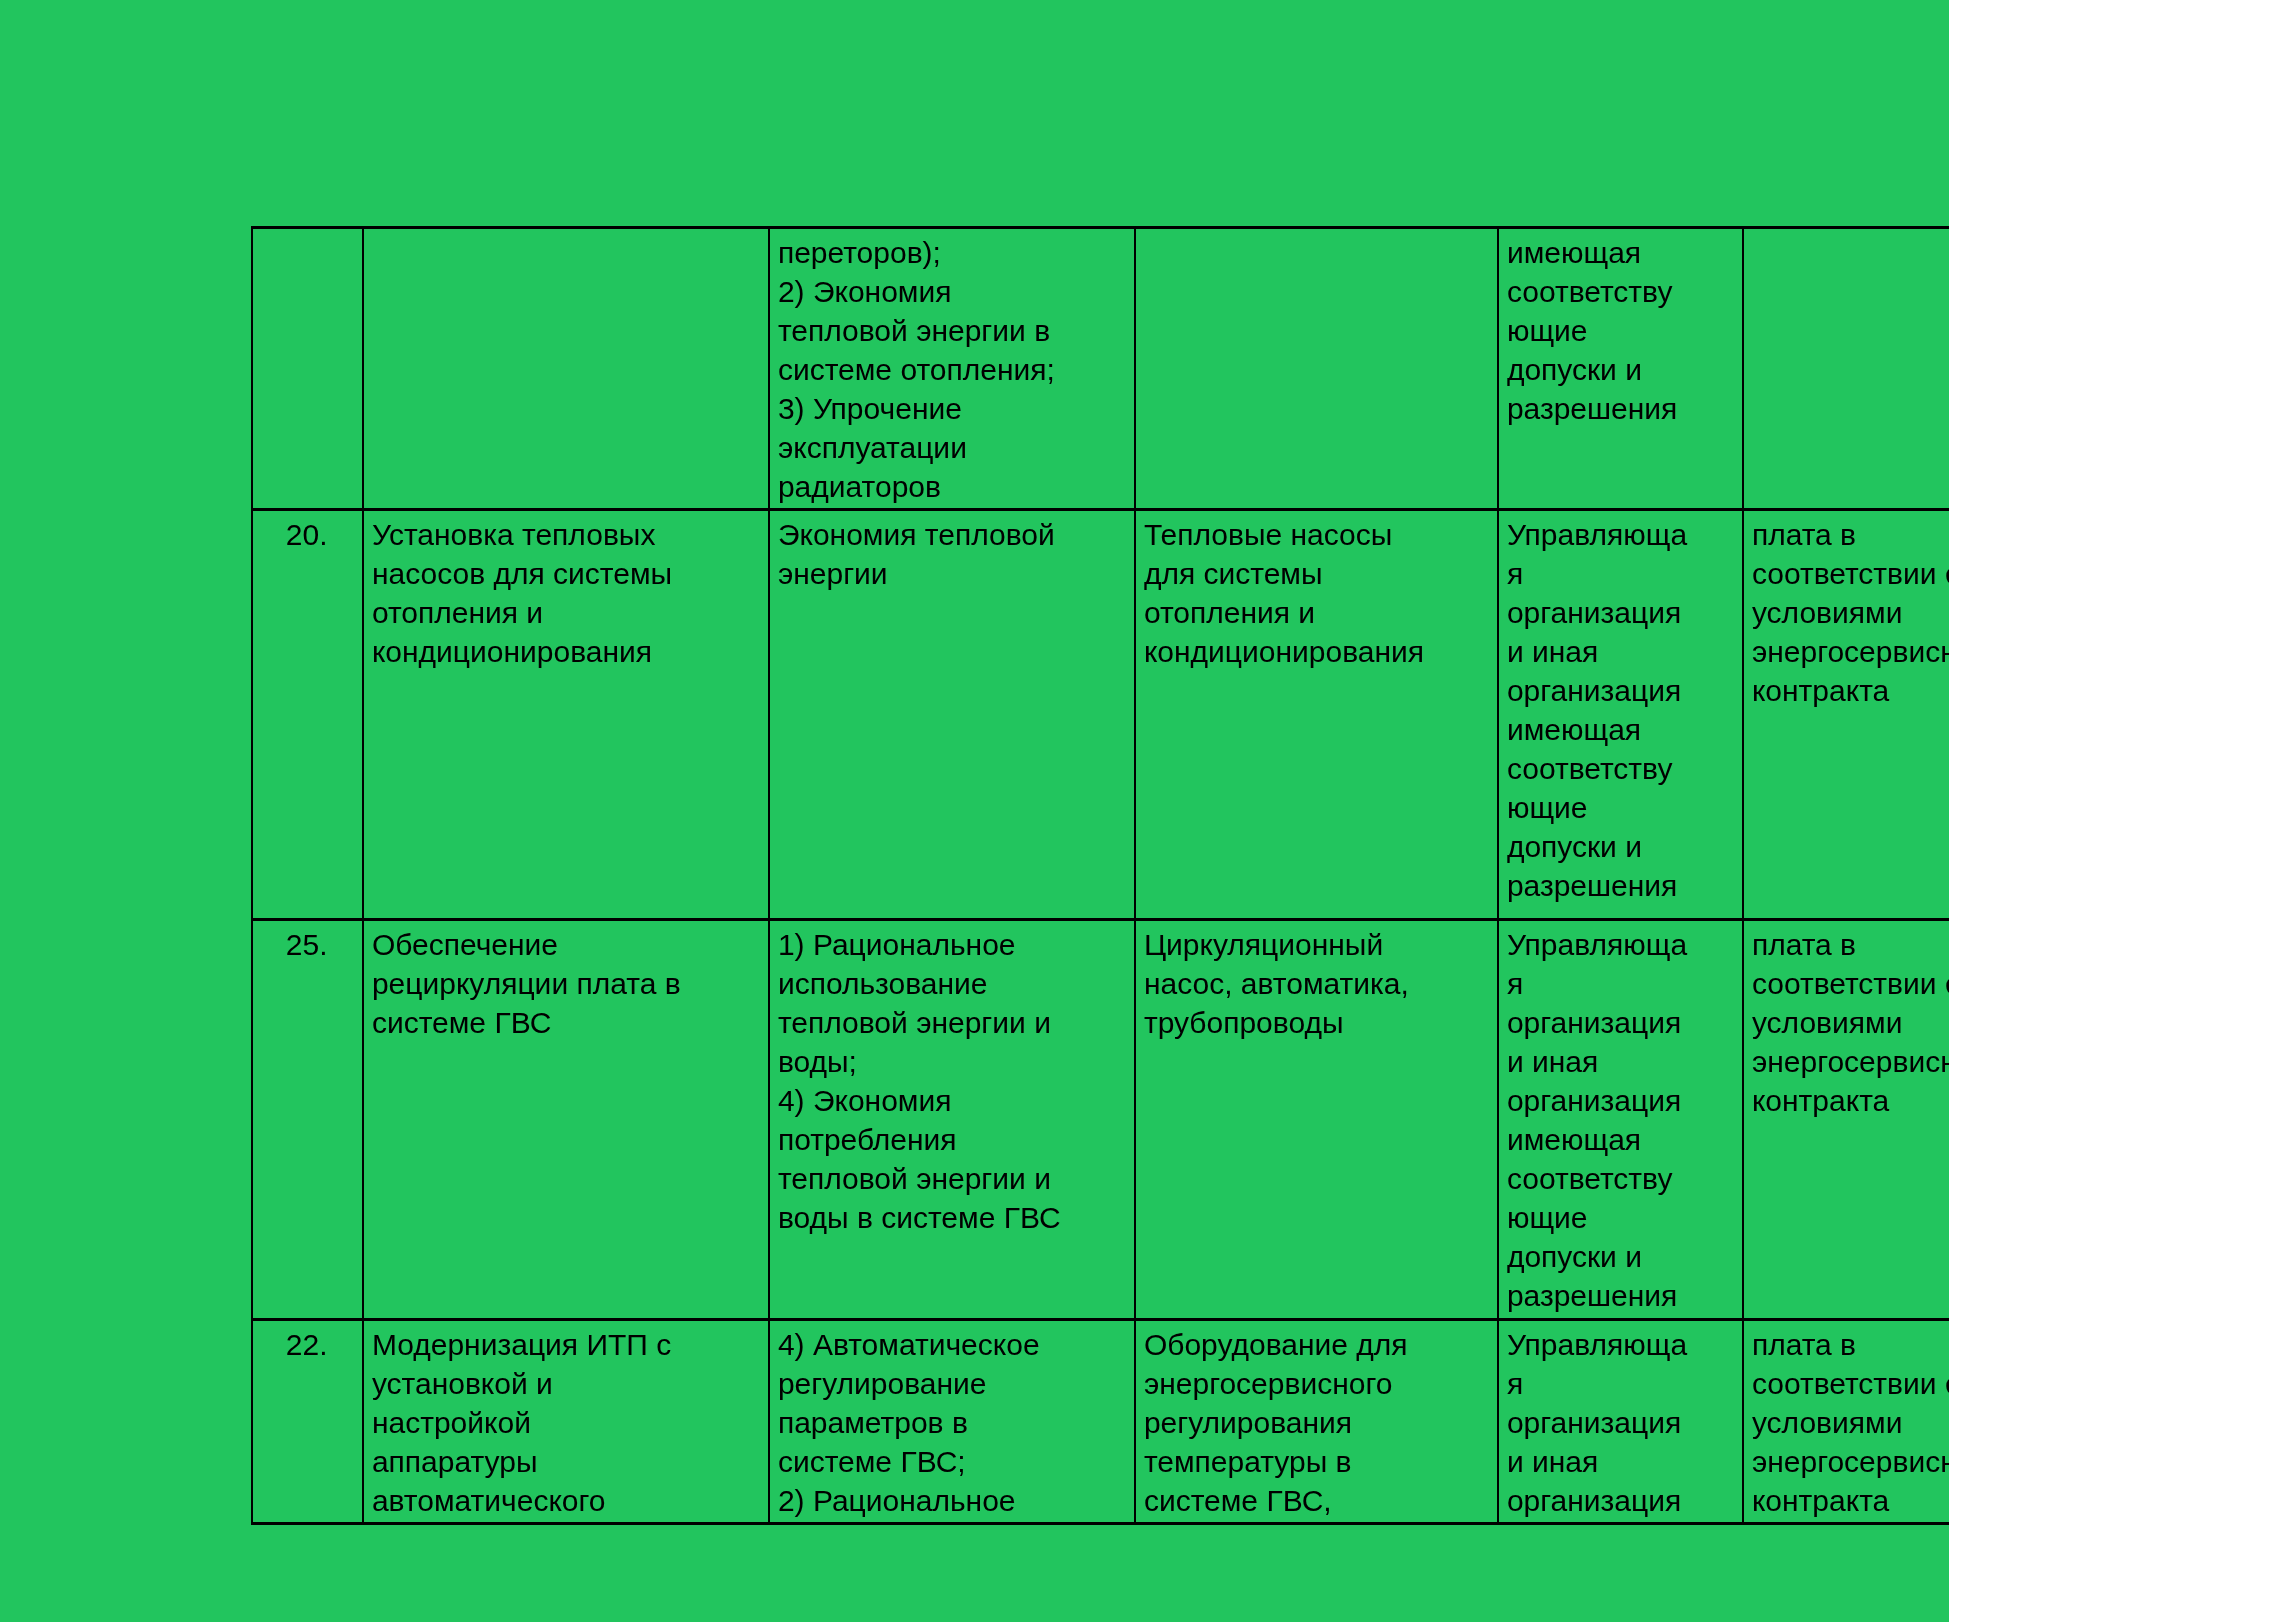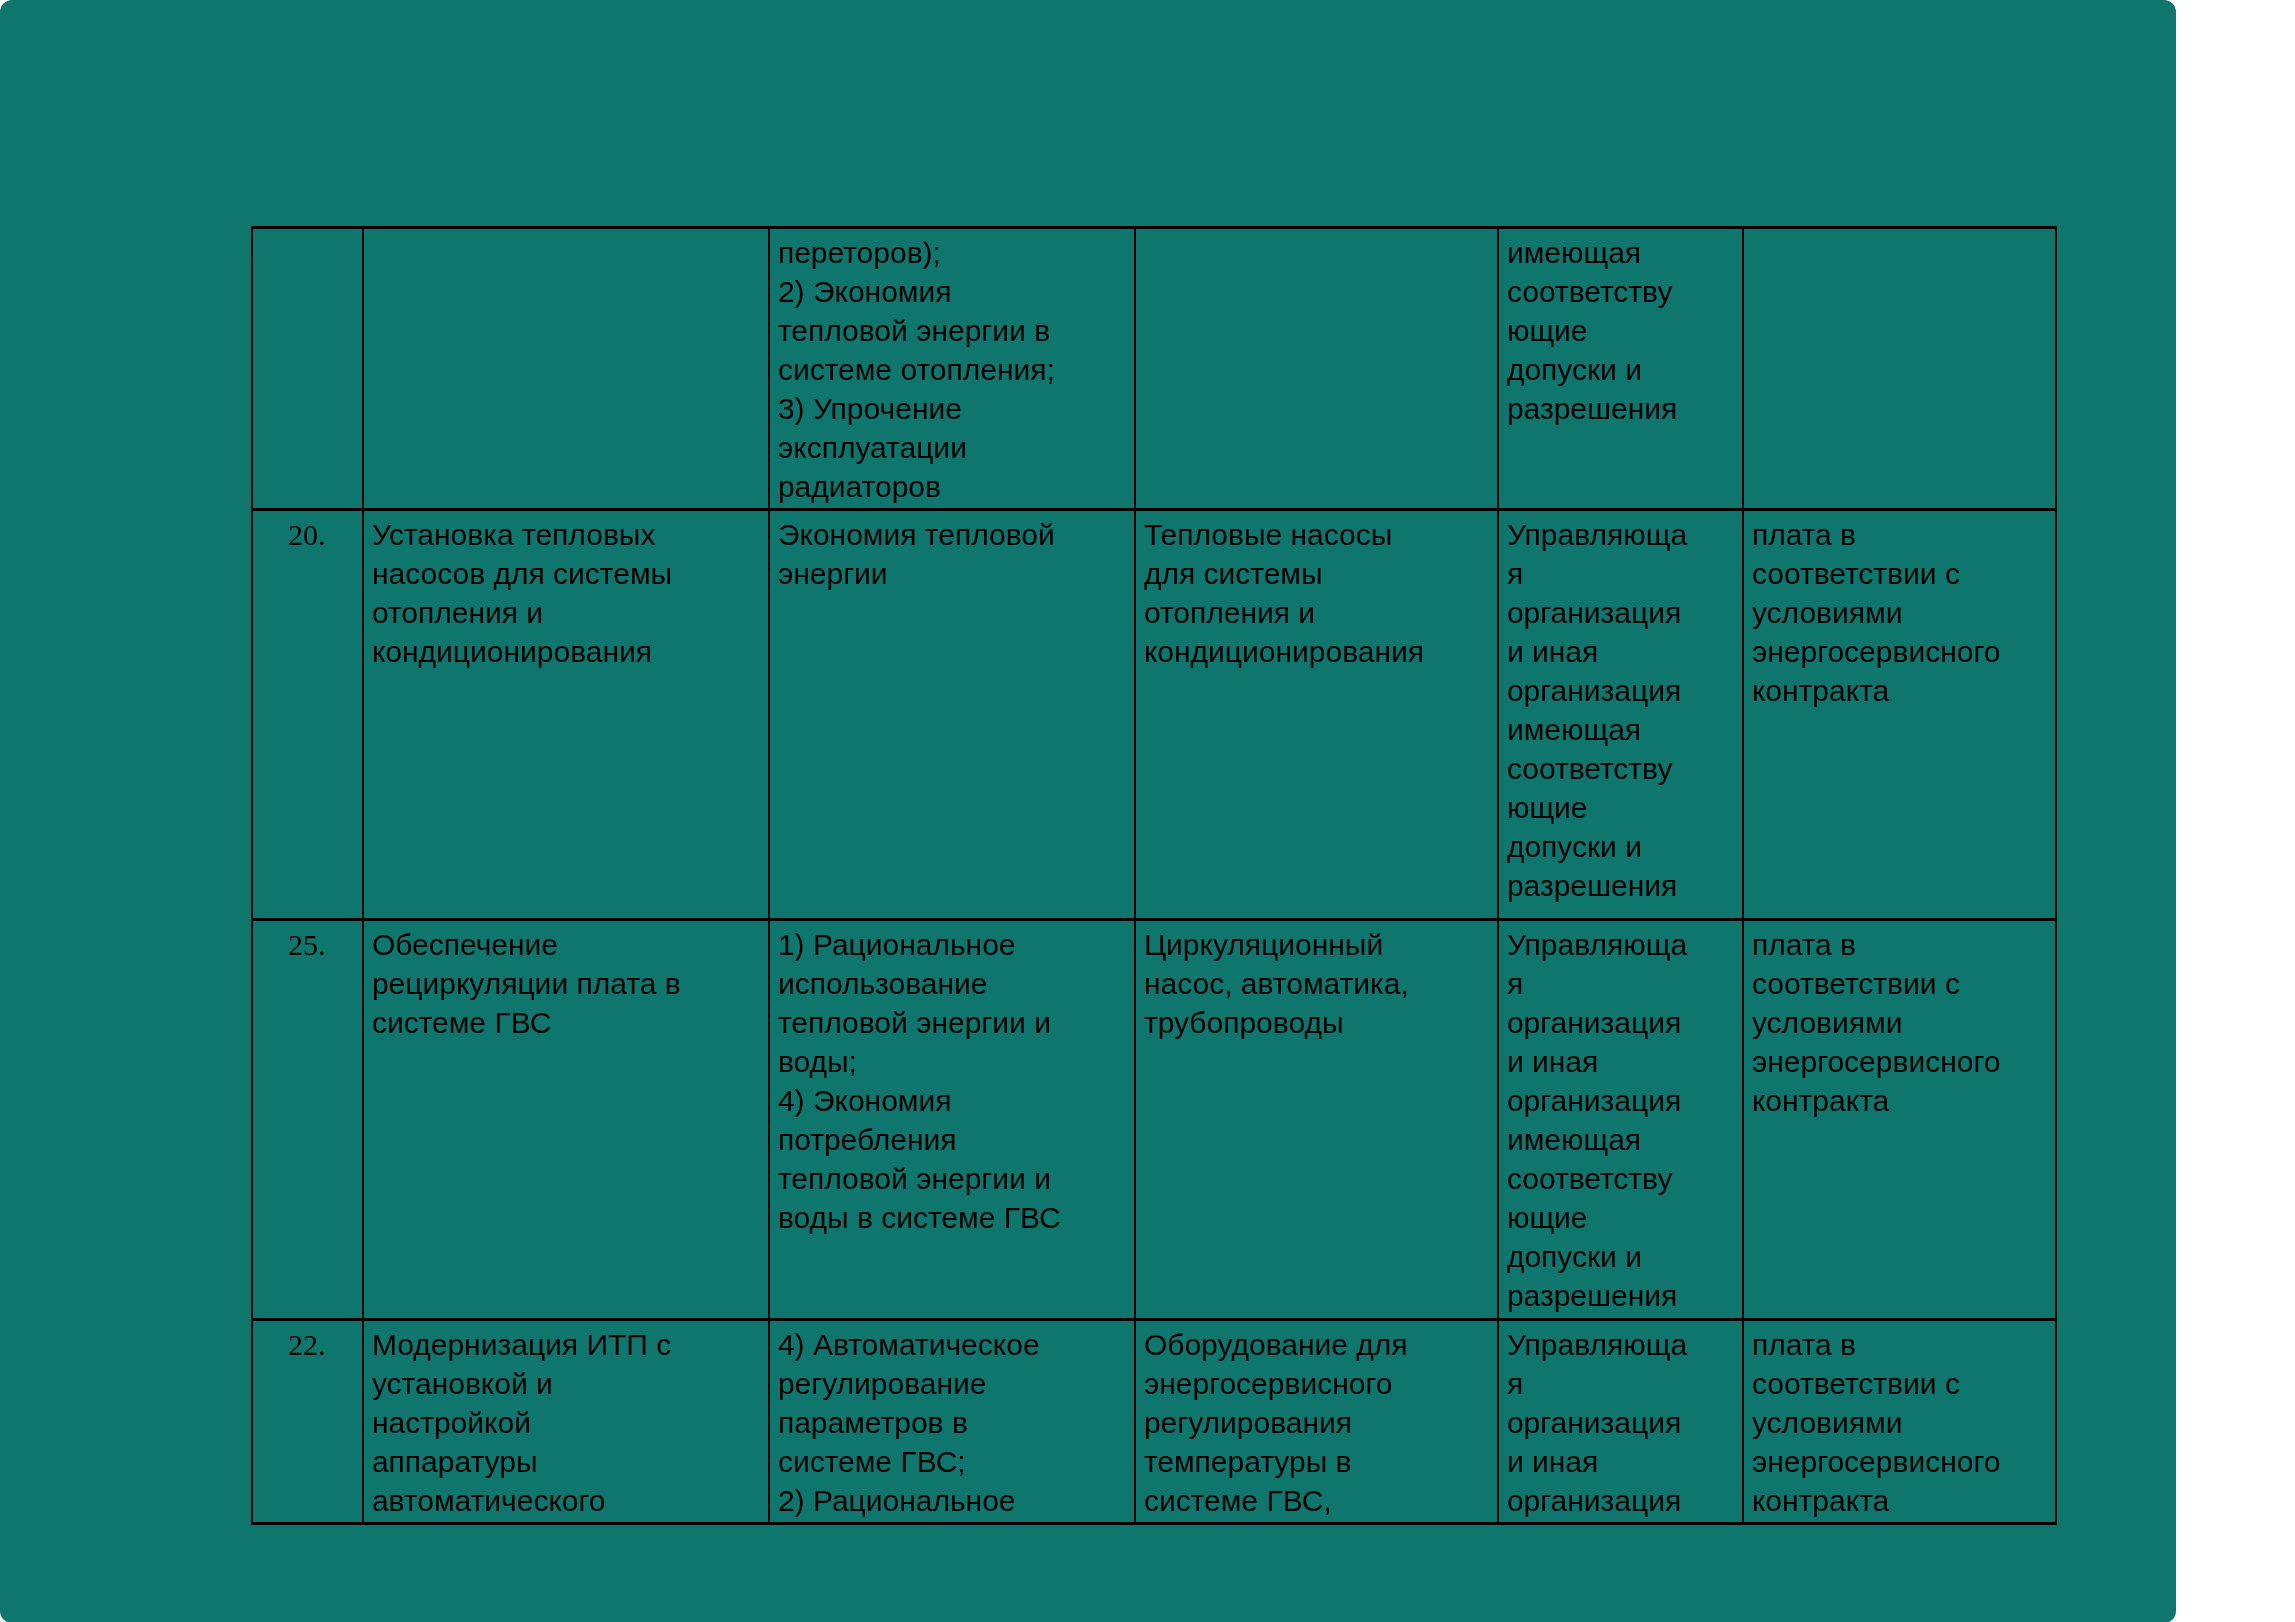--- a/index.html
+++ b/index.html
@@ -2,27 +2,26 @@
 <html style="font-size:10.5px"><head>
 <meta charset="utf-8">
 <style>
   html, body {
     margin: 0;
     padding: 0;
     background: #ffffff;
   }
   .page {
     position: relative;
-    width: 2176px;
+    width: 1949px;
     height: 1623px;
-    background: #0f766e;
+    background: #22c55e;
     font-family: "Liberation Sans", "DejaVu Sans", sans-serif;
     color: #000000;
     overflow: hidden;
-    border-radius: 12px;
   }
   table.doc-table {
     position: absolute;
     left: 251px;
     top: 226px;
     width: 1804px;
     border-collapse: collapse;
     table-layout: fixed;
     border-bottom: 3.9px solid #000000;
   }
@@ -34,21 +33,20 @@
     font-size: 30px;
     line-height: 39px;
     white-space: pre-line;
     overflow: hidden;
     color: #000000;
   }
   table.doc-table td.num-cell {
     text-align: center;
     padding-left: 1px;
     padding-right: 2.6px;
-    font-family: Liberation Serif, serif;
   }
   tr.row-a { height: 279px; }
   tr.row-b { height: 410px; }
   tr.row-c { height: 394px; }
   tr.row-d { height: 203px; }
 </style>
 </head>
 <body>
 
 <div class="page">

